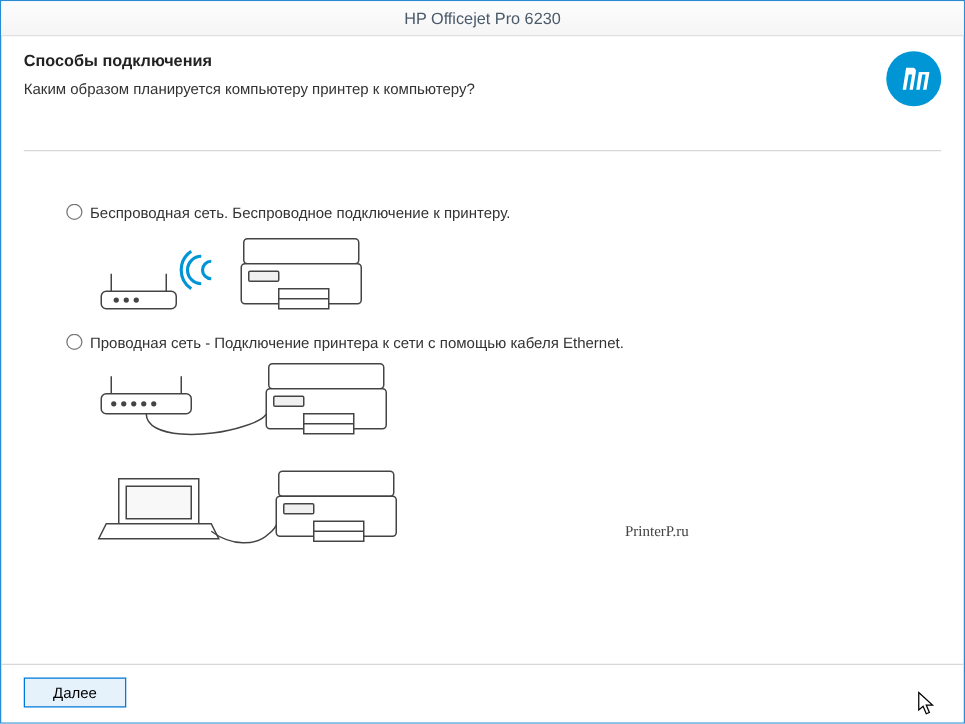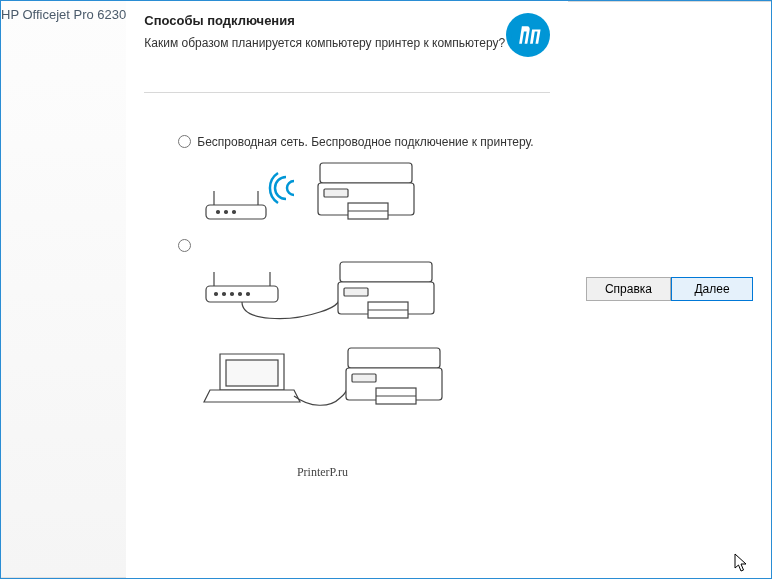--- a/index.html
+++ b/index.html
@@ -12,21 +12,21 @@
       background: #fff;
       width: 772px;
       height: 579px;
       overflow: hidden;
     }
     .window {
       border: 1px solid #2a8dd4;
       width: 100%;
       height: 100%;
       display: flex;
-      flex-direction: row;
+      flex-direction: column;
     }
     .titlebar {
       background: linear-gradient(to bottom, #fdfdfd, #f5f5f5);
       border-bottom: 1px solid #e0e0e0;
       text-align: center;
       padding: 6px 0;
       font-size: 13px;
       color: #4a5a6a;
       font-weight: 400;
     }
@@ -184,20 +184,21 @@
               <rect x="124" y="36" width="24" height="8" rx="1" fill="#f0f0f0"></rect>
               <line x1="148" y1="58" x2="188" y2="58"></line>
             </g>
           </svg>
         </div>
       </div>
 
       <div class="option">
         <label class="option-label">
           <input type="radio" name="conn" style="">
+          <span>Проводная сеть - Подключение принтера к сети с помощью кабеля Ethernet.</span>
         </label>
         <div class="illustration">
           <svg width="260" height="78" viewBox="0 0 260 78">
             <g stroke="#444" stroke-width="1.2" fill="none">
 
               <rect x="6" y="30" width="72" height="16" rx="4" fill="#fff"></rect>
               <line x1="14" y1="30" x2="14" y2="16"></line>
               <line x1="70" y1="30" x2="70" y2="16"></line>
               <circle cx="16" cy="38" r="1.5" fill="#444"></circle>
               <circle cx="24" cy="38" r="1.5" fill="#444"></circle>
@@ -238,19 +239,18 @@
         </div>
       </div>
 
 
     </div>
 
     <div class="watermark">PrinterP.ru</div>
   </div>
 
   <div class="footer">
-    <button class="btn">Справка</button>
     <button class="btn btn-primary">Далее</button>
     <svg class="cursor" width="16" height="20" viewBox="0 0 16 20">
       <path d="M 1 1 L 1 15 L 4.5 12 L 7 18 L 9.5 17 L 7 11 L 12 11 Z" fill="#fff" stroke="#000" stroke-width="1"></path>
     </svg>
   </div>
 </div>
 
 </body></html>

